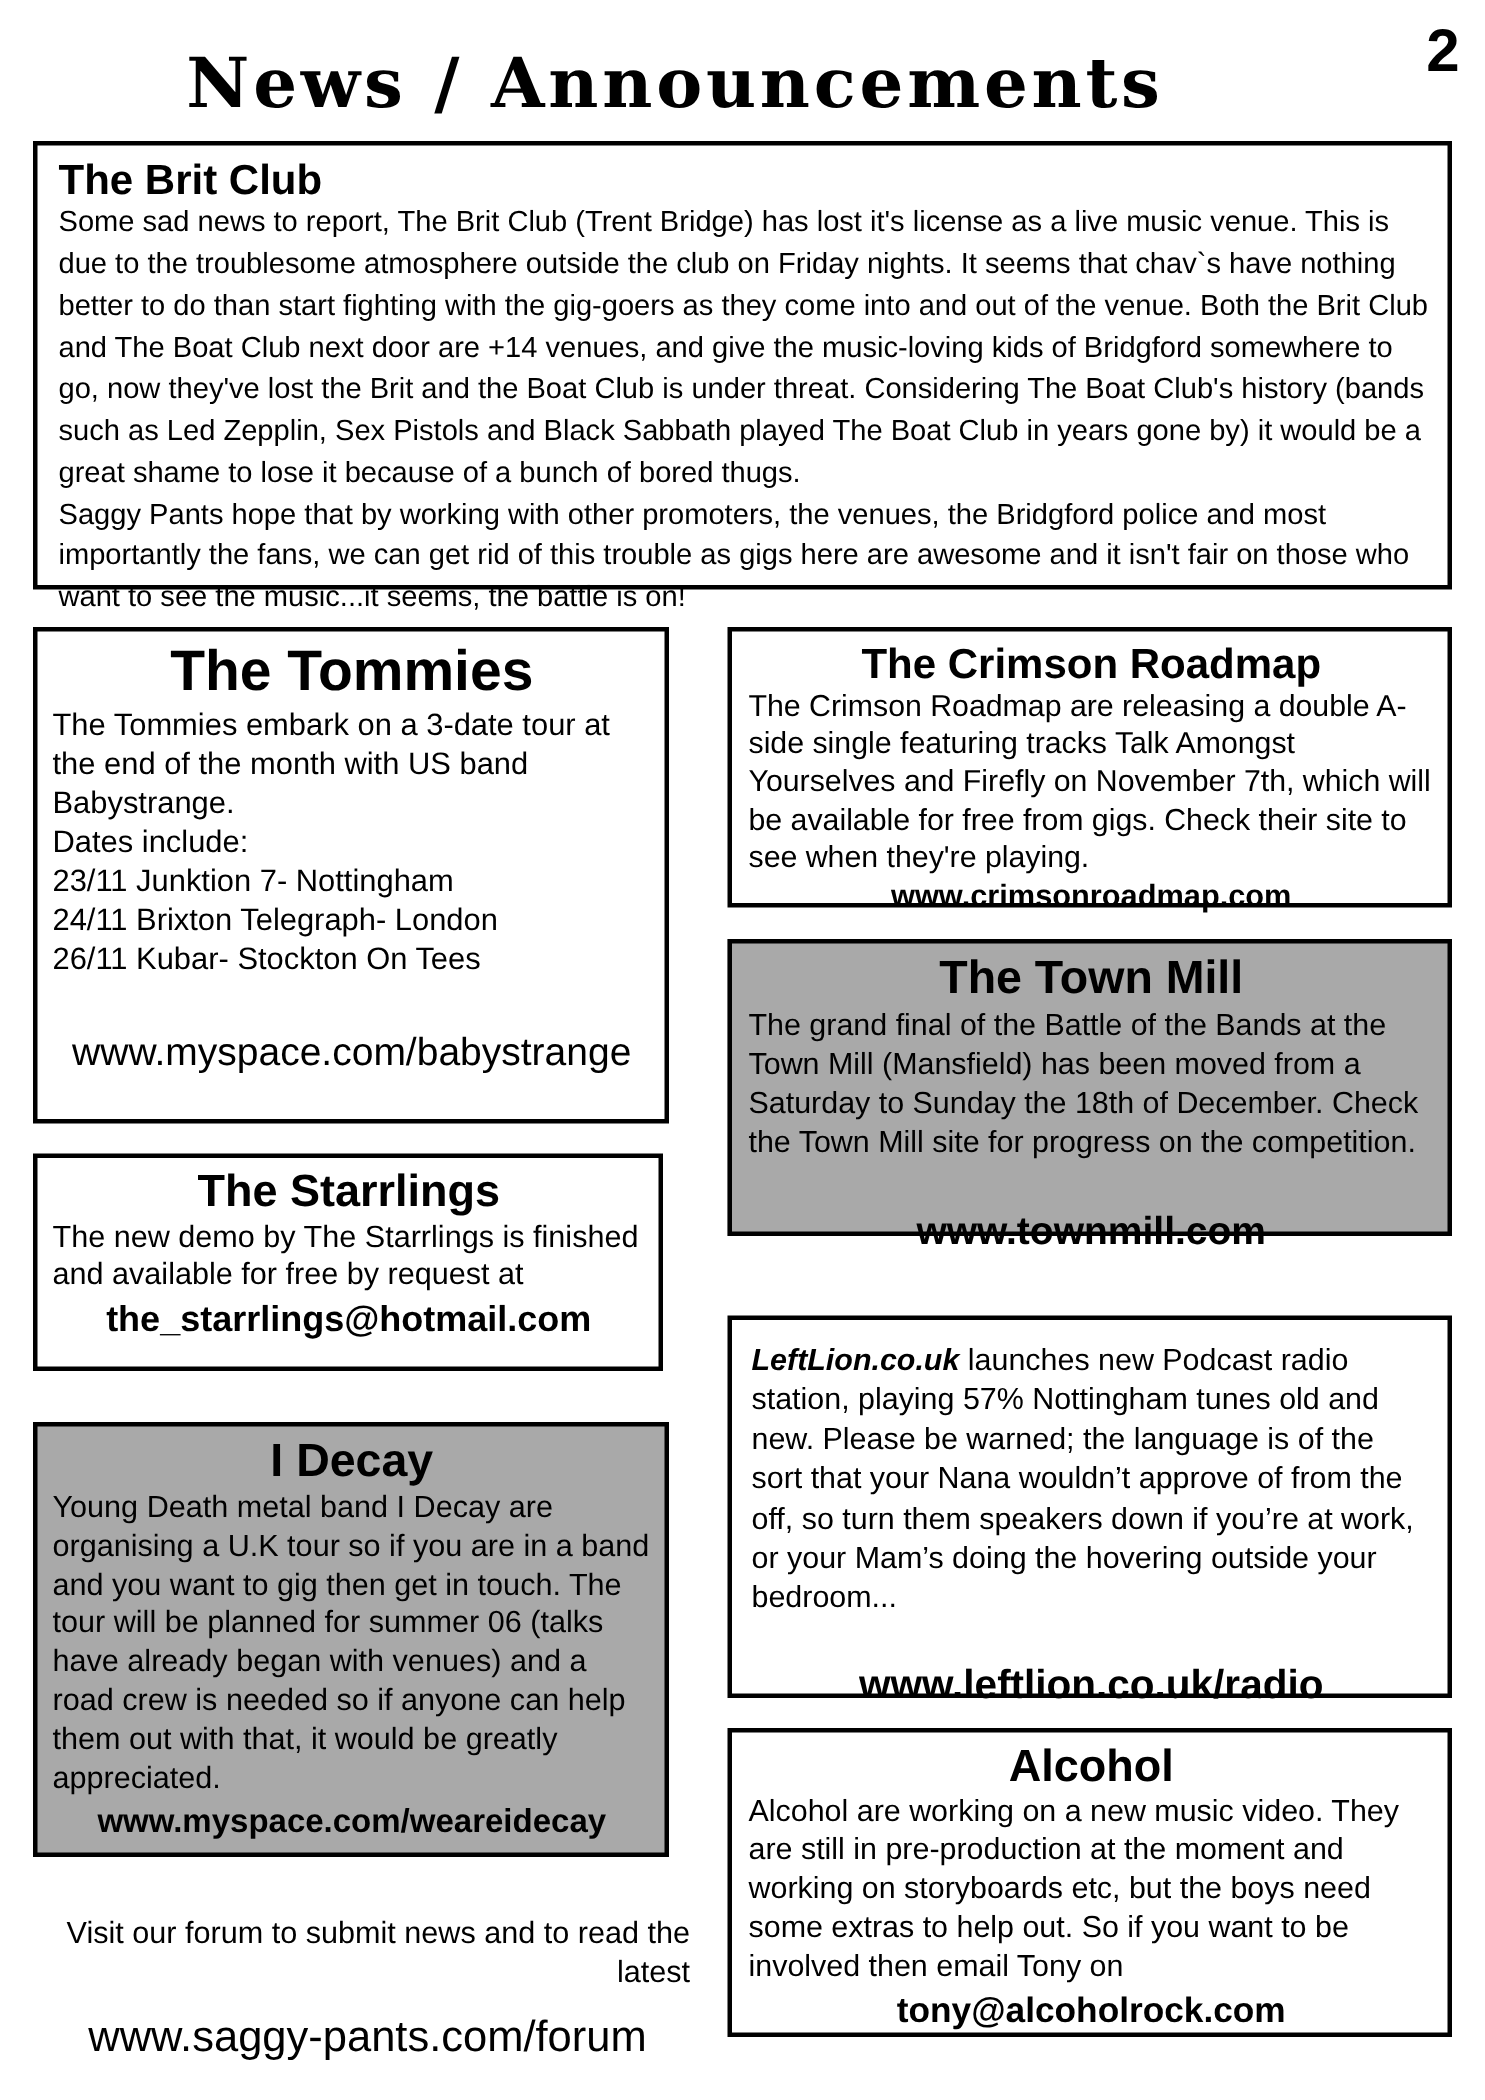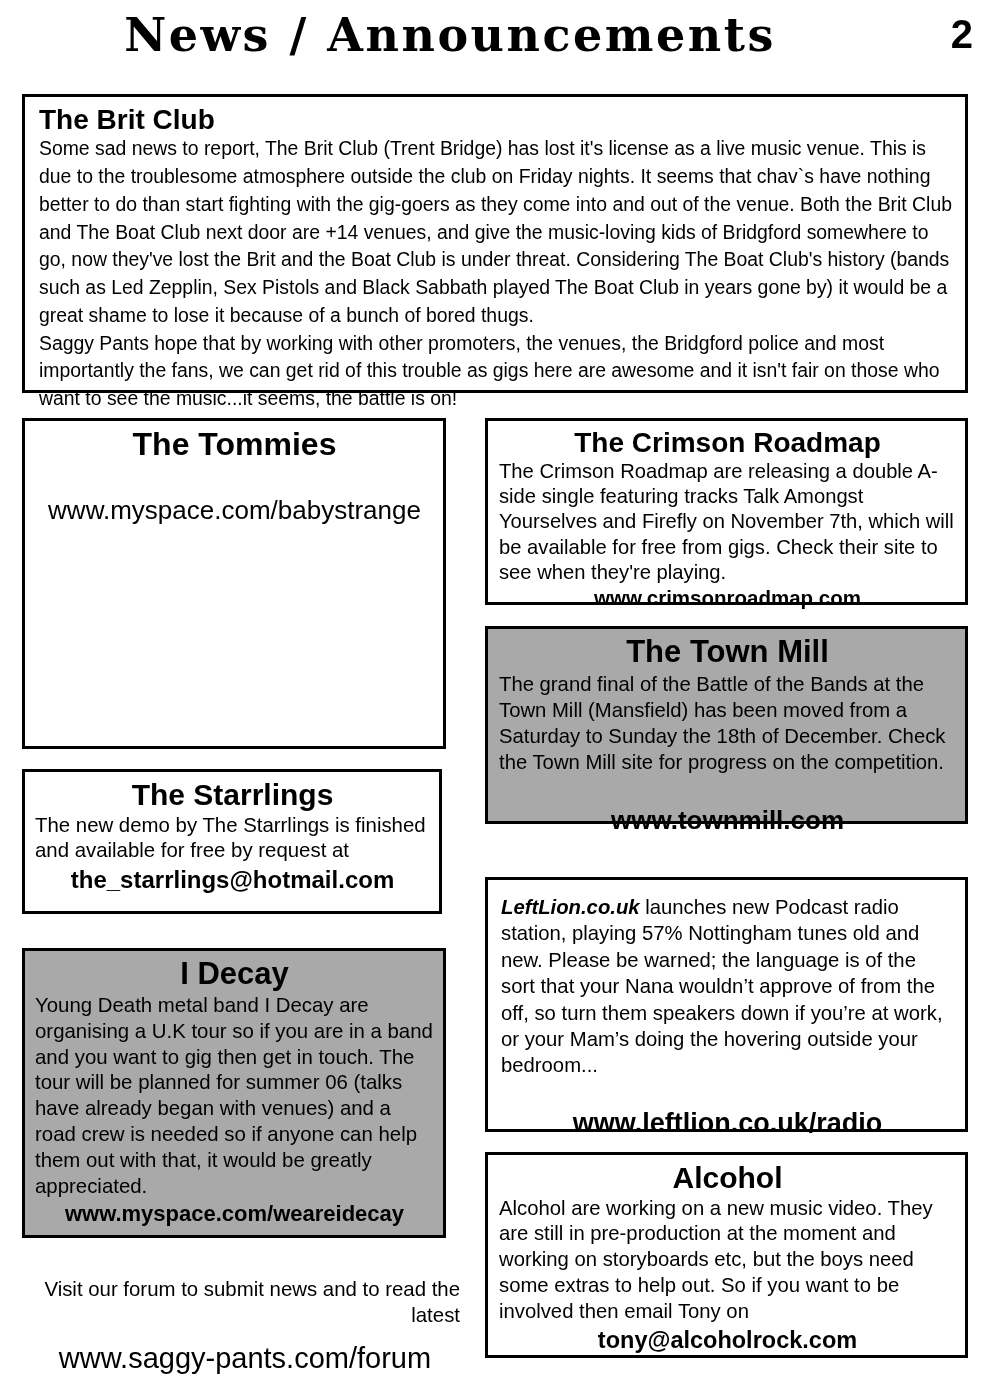--- a/index.html
+++ b/index.html
@@ -20,21 +20,21 @@
   .masthead {
     position: absolute;
     left: 0;
     top: 0;
     width: 990px;
     height: 88px;
   }
   .page-title {
     position: absolute;
     left: 0;
-    top: 12px;
+    top: 32px;
     width: 900px;
     text-align: center;
     font-family: "DejaVu Serif", serif;
     font-weight: bold;
     font-size: 46px;
     letter-spacing: 2.5px;
     line-height: 1;
     white-space: nowrap;
   }
   .page-number {
@@ -116,21 +116,21 @@
   }
 
   
   #tommies-box {
     left: 22px;
     top: 418px;
     width: 424px;
     height: 331px;
     padding: 4px 9px 6px 10px;
   }
-  #tommies-box .bx-heading { font-size: 32px; }
+  #tommies-box .bx-heading { font-size: 38px; }
   #tommies-box .bx-body { font-size: 20.6px; line-height: 1.27; }
   #tommies-box .urls { margin-top: 30px; }
   #tommies-box .bx-url-plain { font-size: 26px; line-height: 1.32; }
 
   #starrlings-box {
     left: 22px;
     top: 769px;
     width: 420px;
     height: 145px;
     padding: 4px 9px 6px 10px;
@@ -230,20 +230,27 @@
 <div class="box" id="brit-club-box">
   <div class="bx-heading left">The Brit Club</div>
   <div class="bx-body">
     <p>Some sad news to report, The Brit Club (Trent Bridge) has lost it's license as a live music venue. This is due to the troublesome atmosphere outside the club on Friday nights. It seems that chav`s have nothing better to do than start fighting with the gig-goers as they come into and out of the venue. Both the Brit Club and The Boat Club next door are +14 venues, and give the music-loving kids of Bridgford somewhere to go, now they've lost the Brit and the Boat Club is under threat. Considering The Boat Club's history (bands such as Led Zepplin, Sex Pistols and Black Sabbath played The Boat Club in years gone by) it would be a great shame to lose it because of a bunch of bored thugs.</p>
     <p>Saggy Pants hope that by working with other promoters, the venues, the Bridgford police and most importantly the fans, we can get rid of this trouble as gigs here are awesome and it isn't fair on those who want to see the music...it seems, the battle is on!</p>
   </div>
 </div>
 
 <div class="box" id="tommies-box">
   <div class="bx-heading">The Tommies</div>
+  <div class="bx-body">
+    <p>The Tommies embark on a 3-date tour at the end of the month with US band Babystrange.</p>
+    <p>Dates include:</p>
+    <p>23/11 Junktion 7- Nottingham</p>
+    <p>24/11 Brixton Telegraph- London</p>
+    <p>26/11 Kubar- Stockton On Tees</p>
+  </div>
   <div class="urls">
     <div class="bx-url-plain">www.myspace.com/babystrange</div>
   </div>
 </div>
 
 <div class="box" id="starrlings-box">
   <div class="bx-heading">The Starrlings</div>
   <div class="bx-body">
     <p>The new demo by The Starrlings is finished and available for free by request at</p>
   </div>

